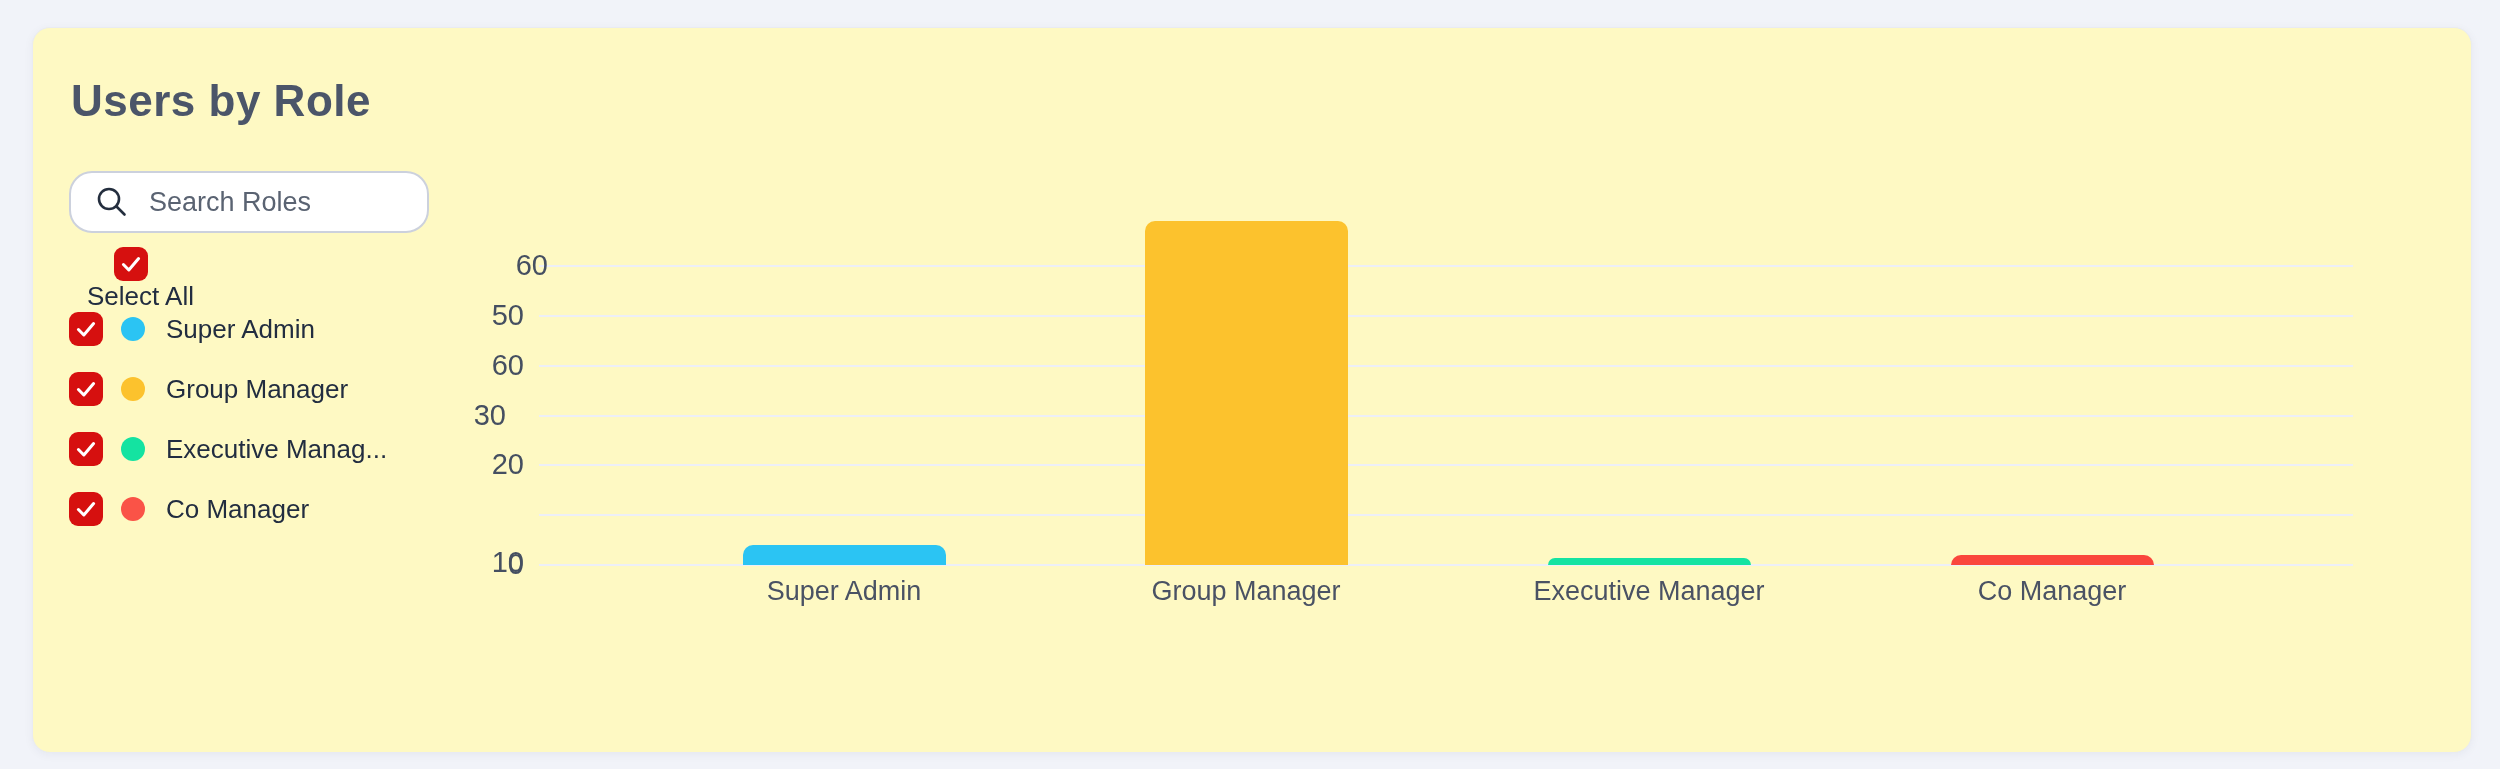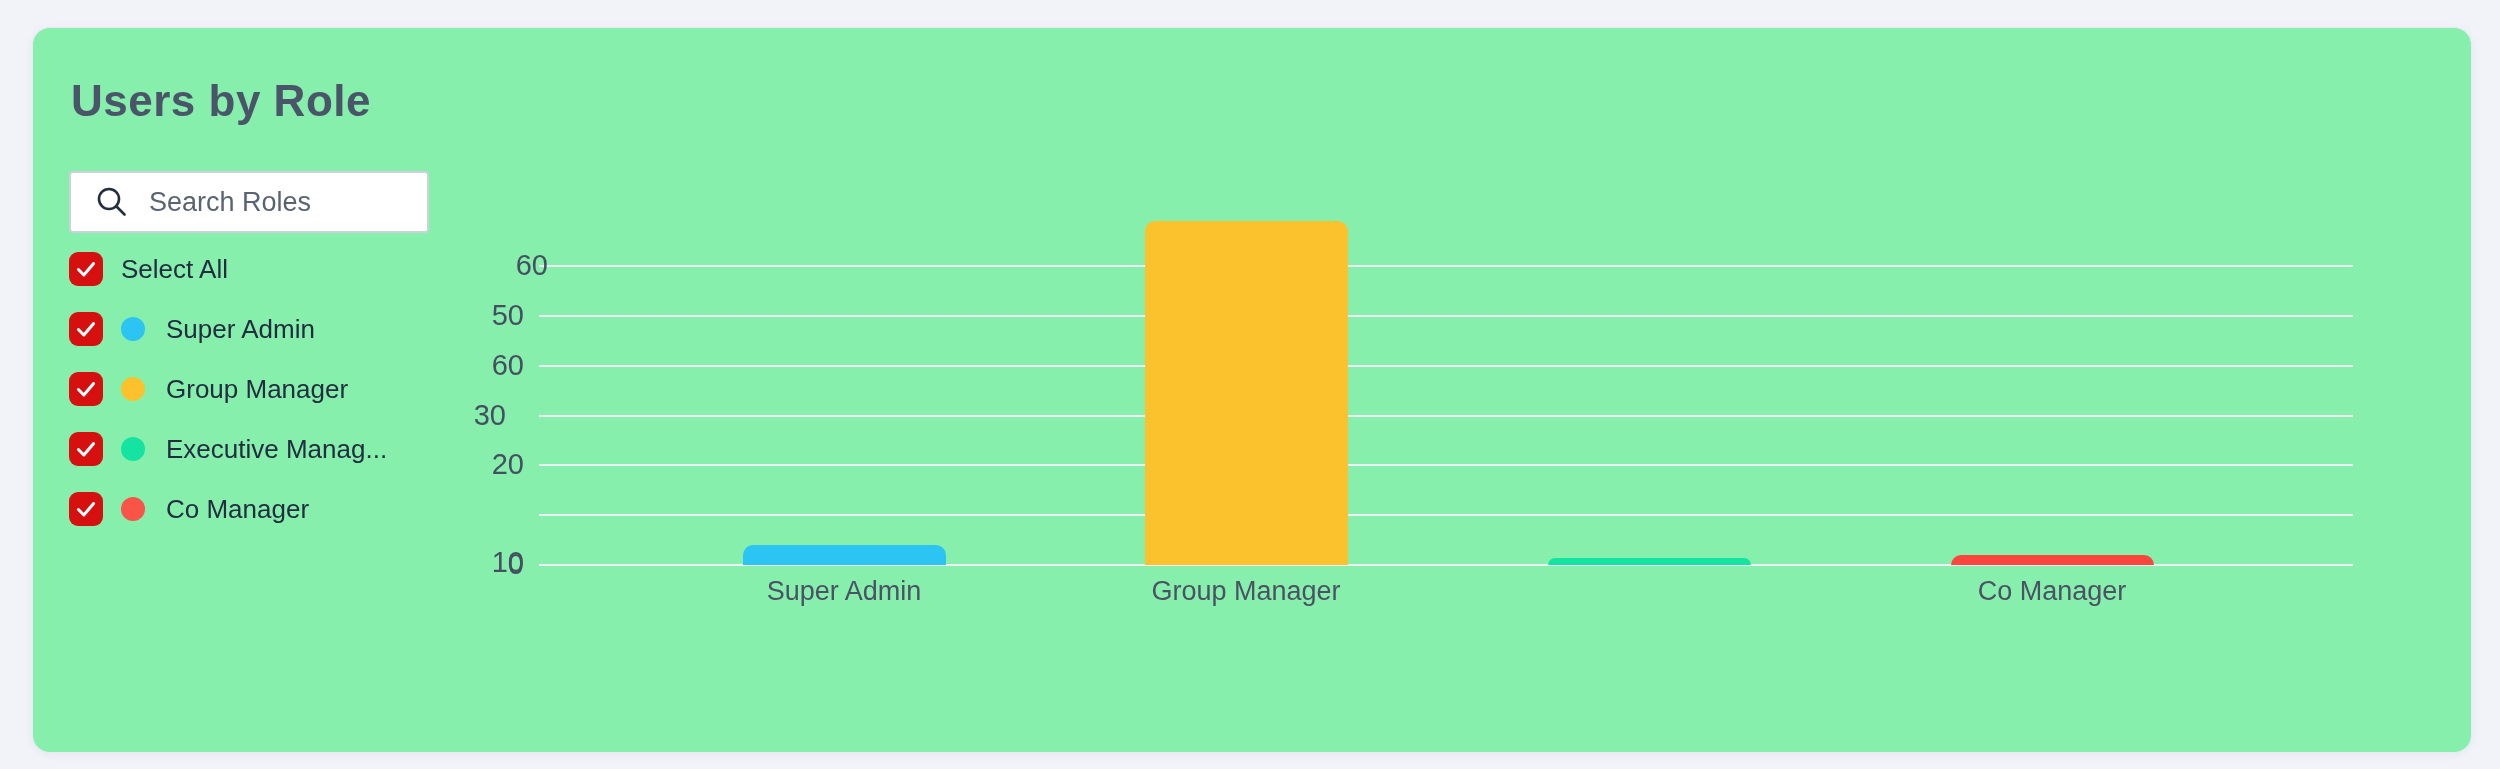--- a/index.html
+++ b/index.html
@@ -4,30 +4,30 @@
 <style>
   html,body{margin:0;padding:0;}
   body{
     width:2500px;height:769px;
     background:#f1f3f9;
     font-family:"Liberation Sans","DejaVu Sans",sans-serif;
     overflow:hidden;position:relative;
   }
   .card{
     position:absolute;left:32px;top:27px;width:2438px;height:724px;
-    background:#86efac;border:1px solid #e9ebf2;border-radius:18px;
+    background:#fef9c3;border:1px solid #e9ebf2;border-radius:18px;
     box-shadow:0 2px 10px rgba(25,39,70,0.05);
   }
   .card-title{
     position:absolute;left:38px;top:48px;
     font-size:44px;font-weight:700;color:#4b5569;letter-spacing:0.5px;
   }
   .search-box{
     position:absolute;left:36px;top:143px;width:360px;height:62px;
-    border:2px solid #ccd1dd;border-radius:4px;background:#fff;
+    border:2px solid #ccd1dd;border-radius:23px;background:#fff;
     display:flex;align-items:center;box-sizing:border-box;padding:0 16px 0 24px;
   }
   .search-box svg{flex:0 0 auto;}
   .search-input{
     border:none;outline:none;background:transparent;
     font-size:27px;color:#35404f;margin-left:18px;width:250px;
     font-family:"Liberation Sans","DejaVu Sans",sans-serif;
   }
   .search-input::placeholder{color:#5a6372;opacity:1;}
   .filter-list{position:absolute;left:36px;top:0;width:420px;}
@@ -68,21 +68,21 @@
 
   <div class="search-box">
     <svg width="34" height="34" viewBox="0 0 34 34">
       <circle cx="14" cy="14" r="10" fill="none" stroke="#242e3e" stroke-width="2.6"></circle>
       <line x1="21.5" y1="21.5" x2="29.5" y2="29.5" stroke="#242e3e" stroke-width="2.6" stroke-linecap="round"></line>
     </svg>
     <input class="search-input" type="text" placeholder="Search Roles" style="">
   </div>
 
   <div class="filter-list">
-      <div class="filter-row select-all" style="top: 219px;">
+      <div class="filter-row select-all" style="top: 219px; flex-direction: column;">
     <span class="checkbox" style="background: rgb(214, 16, 15);">
       <svg viewBox="0 0 24 24">
         <polyline points="5,12.5 10,17.5 19,7" fill="none" stroke="#ffffff" stroke-width="2.8" stroke-linecap="round" stroke-linejoin="round"></polyline>
       </svg>
     </span>
 
     <span class="filter-label">Select All</span>
   </div>
       <div class="filter-row" style="top: 279px;">
     <span class="checkbox" style="background: rgb(214, 16, 15);">
@@ -135,16 +135,17 @@
       <div class="ytick" style="left: 401px; top: 322.8px;">60</div>
       <div class="gridline" style="left: 506px; width: 1814px; top: 287px; background: rgb(237, 239, 247);"></div>
       <div class="ytick" style="left: 401px; top: 273px;">50</div>
       <div class="gridline" style="left: 506px; width: 1814px; top: 237.2px; background: rgb(237, 239, 247);"></div>
       <div class="ytick" style="left: 425px; top: 223.2px;">60</div>
       <div class="bar" style="left: 709.5px; width: 203px; top: 517.08px; height: 19.92px; background: rgb(43, 196, 243);"></div>
       <div class="xtick" style="left: 631px; top: 548px;">Super Admin</div>
       <div class="bar" style="left: 1111.5px; width: 203px; top: 193.38px; height: 343.62px; background: rgb(252, 194, 45);"></div>
       <div class="xtick" style="left: 1033px; top: 548px;">Group Manager</div>
       <div class="bar" style="left: 1514.5px; width: 203px; top: 529.53px; height: 7.47px; background: rgb(20, 227, 161);"></div>
+      <div class="xtick" style="left: 1436px; top: 548px;">Executive Manager</div>
       <div class="bar" style="left: 1917.5px; width: 203px; top: 527.04px; height: 9.96px; background: rgb(250, 70, 60);"></div>
       <div class="xtick" style="left: 1839px; top: 548px;">Co Manager</div>
     </div>
 </div>
 
 </body></html>

